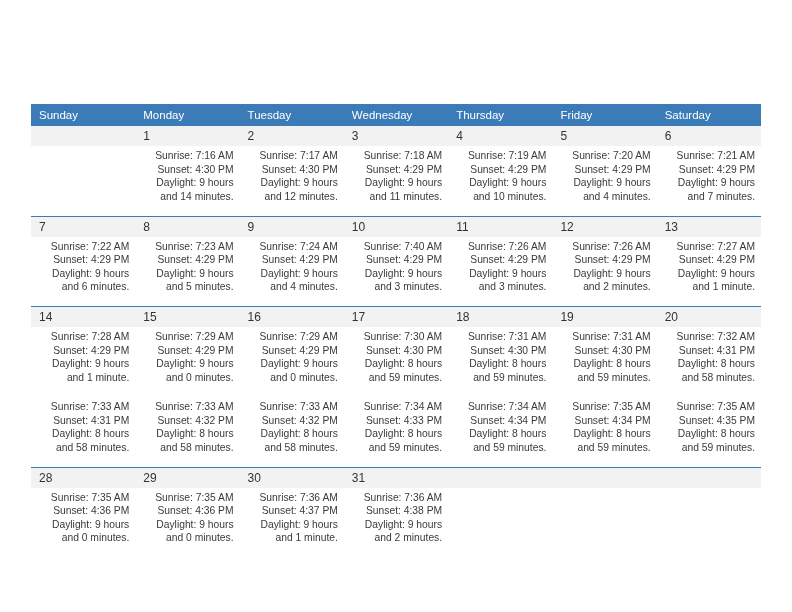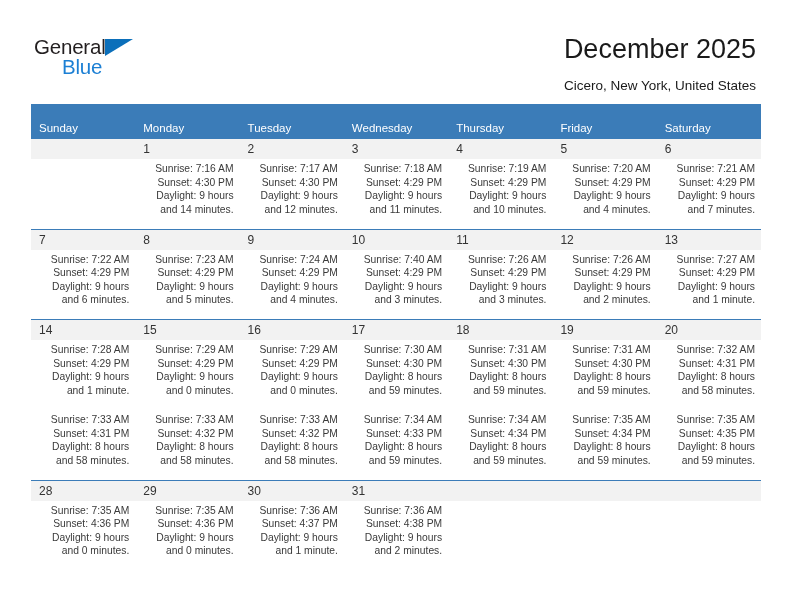--- a/index.html
+++ b/index.html
@@ -98,21 +98,21 @@
     border-collapse: collapse;
     table-layout: fixed;
   }
 
   .calendar thead th {
     background: #3b7cb8;
     color: #ffffff;
     font-size: 11.5px;
     font-weight: normal;
     text-align: left;
-    padding: 18px 0 5px 8px;
+    padding: 5px 0 5px 8px;
     height: 20px;
     border: none;
   }
 
   .daynum-row td {
     background: #f2f2f2;
     font-size: 12px;
     color: #333333;
     padding: 3px 0 3px 8px;
     height: 18px;
@@ -139,31 +139,20 @@
     white-space: nowrap;
   }
   .empty-cell { background: #ffffff; }
   .daynum-row td.empty-cell { background: #f2f2f2; }
 </style>
 </head>
 <body>
 
 <div class="page">
 
-  <div class="top">
-
-    <div class="logo">
-      <span class="logo-general">General</span>
-      <span class="logo-triangle"></span>
-      <span class="logo-blue">Blue</span>
-    </div>
-
-    <div class="title">December 2025</div>
-    <div class="subtitle">Cicero, New York, United States</div>
-  </div>
 
   <table class="calendar">
     <thead>
       <tr>
         <th>Sunday</th>
         <th>Monday</th>
         <th>Tuesday</th>
         <th>Wednesday</th>
         <th>Thursday</th>
         <th>Friday</th>

